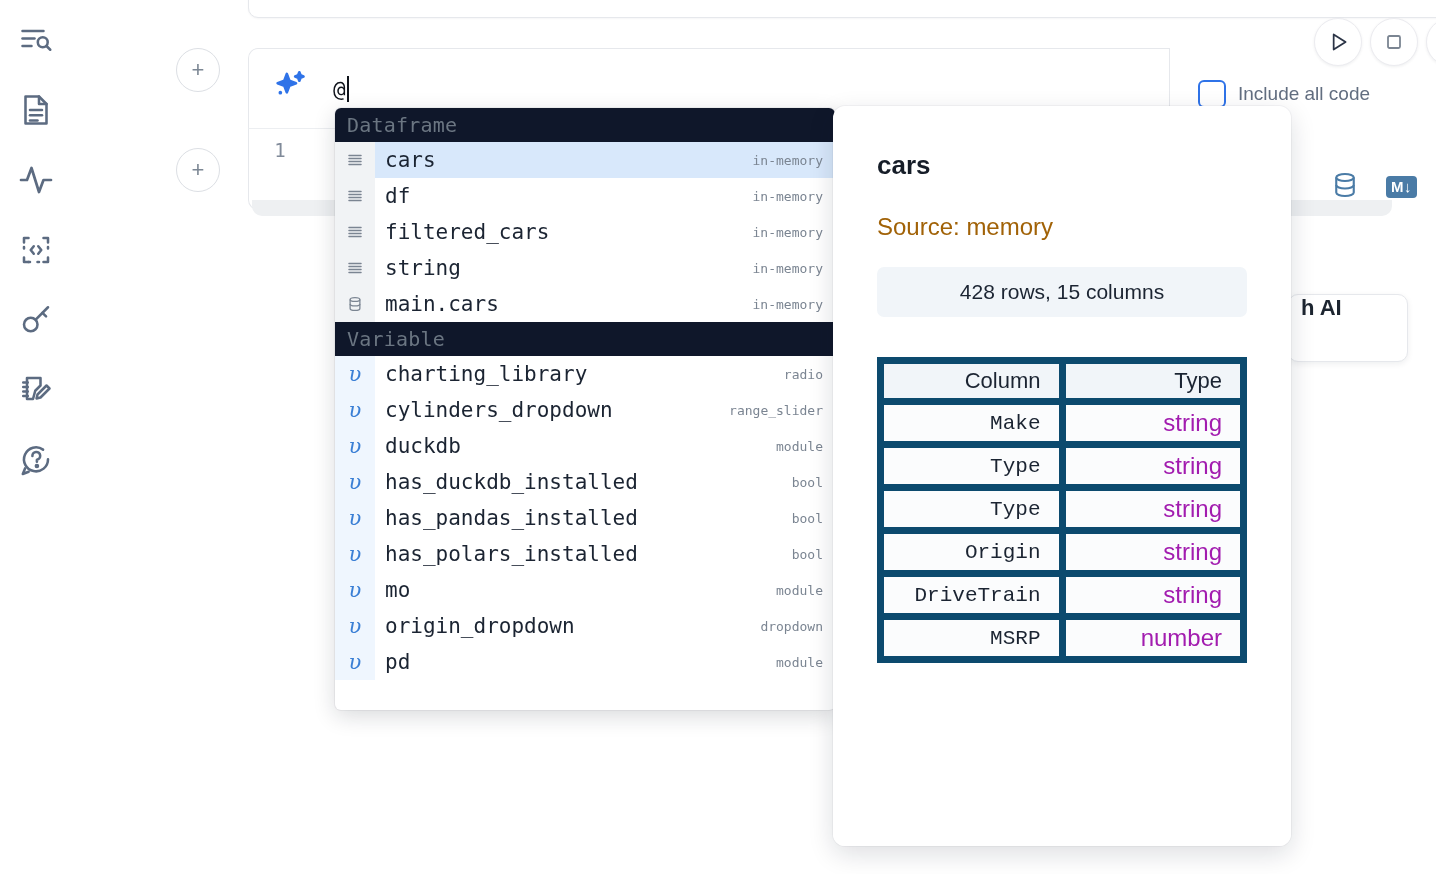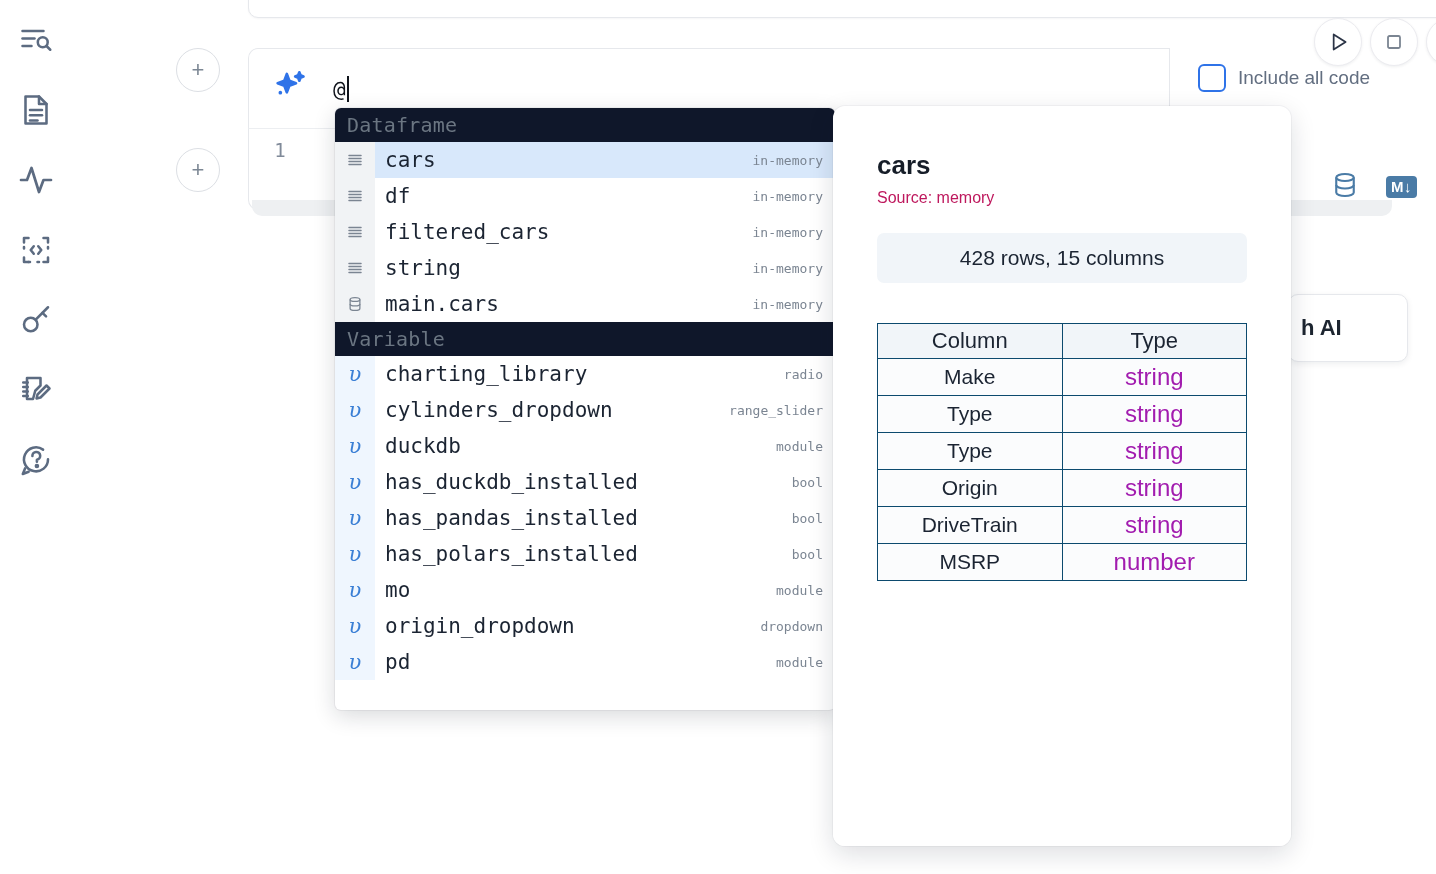--- a/index.html
+++ b/index.html
@@ -76,21 +76,21 @@
     position: absolute; top: 18px; width: 48px; height: 48px; border-radius: 50%;
     background: #fff; border: 1px solid #ececf0;
     box-shadow: 0 1px 3px rgba(16,24,40,.07);
     display: flex; align-items: center; justify-content: center; cursor: pointer;
   }
   #run-play { left: 1314px; }
   #run-stop { left: 1370px; }
   #run-extra { left: 1426px; }
 
   .include-row {
-    position: absolute; left: 1198px; top: 64px;
+    position: absolute; left: 1198px; top: 80px;
     display: flex; align-items: center; gap: 12px; cursor: pointer;
   }
   .chk {
     width: 28px; height: 28px; border: 2px solid #2f73e8; border-radius: 6px; background: #fff;
   }
   .include-label { font-size: 19px; color: #626e80; white-space: nowrap; }
 
   .right-icons {
     position: absolute; left: 1330px; top: 170px;
     display: flex; align-items: center; gap: 26px;
@@ -99,21 +99,21 @@
   .md-badge {
     background: #4a7ba6; color: #fff; border-radius: 4px;
     padding: 2px 5px; font-size: 15px; font-weight: bold; letter-spacing: .5px;
     font-family: "Liberation Sans", sans-serif; line-height: 1.15;
   }
 
   .ai-float {
     position: absolute; left: 1288px; top: 294px; width: 120px; height: 68px;
     background: #fff; border: 1px solid #e6e8ec; border-radius: 10px;
     box-shadow: 0 2px 6px rgba(16,24,40,.07);
-    display: flex; align-items: center; padding-left: 12px;
+    display: flex; padding-left: 12px;
     font-size: 22px; font-weight: bold; color: #1d2530;
     overflow: hidden;
   }
 
   
   .ac {
     position: absolute; left: 335px; top: 108px; width: 500px; height: 602px;
     background: #fff; border-radius: 6px;
     box-shadow: 0 6px 22px rgba(16,24,40,.16), 0 0 0 1px rgba(16,24,40,.05);
     overflow: hidden;
@@ -141,37 +141,37 @@
   .ac-type { font-size: 13px; color: #7b8592; white-space: nowrap; padding-left: 14px; }
 
   
   .detail {
     position: absolute; left: 833px; top: 106px; width: 458px; height: 740px;
     background: #fff; border-radius: 12px;
     box-shadow: 0 8px 26px rgba(16,24,40,.14), 0 0 0 1px rgba(16,24,40,.04);
     padding: 44px 44px 0 44px; overflow: hidden;
   }
   .detail-title { font-size: 26px; font-weight: bold; color: #161d28; }
-  .detail-source { font-size: 16px; color: #be185d; margin-top: 8px; }
+  .detail-source { font-size: 24px; color: #a16207; margin-top: 32px; }
   .detail-pill {
     margin-top: 26px; background: #f1f5f9; border-radius: 7px;
     padding: 13px 18px; font-size: 21px; color: #1b2432; text-align: center;
   }
   .detail-table {
     margin-top: 40px; width: 100%; border-collapse: collapse;
     table-layout: fixed;
   }
   .detail-table th, .detail-table td {
-    border: 1px solid #0c4a6e; padding: 4px 18px; text-align: center;
+    border: 7px solid #0c4a6e; padding: 4px 18px; text-align: right;
   }
   .detail-table th {
     background: #f1f5f9; font-weight: normal; font-size: 22px; color: #1b2432;
   }
   .detail-table td.col-name {
-    font-family: Liberation Sans, sans-serif;
+    font-family: Liberation Mono, monospace;
     font-size: 21px; color: #1b2432; background: #fbfcfd;
   }
   .detail-table td.col-type { font-size: 24px; color: #a21caf; background: #fbfcfd; }
   .detail-fade {
     position: absolute; left: 0; right: 0; bottom: 0; height: 60px;
     background: linear-gradient(to bottom, rgba(255,255,255,0), #fff 70%);
     pointer-events: none;
   }
 </style>
 </head>

